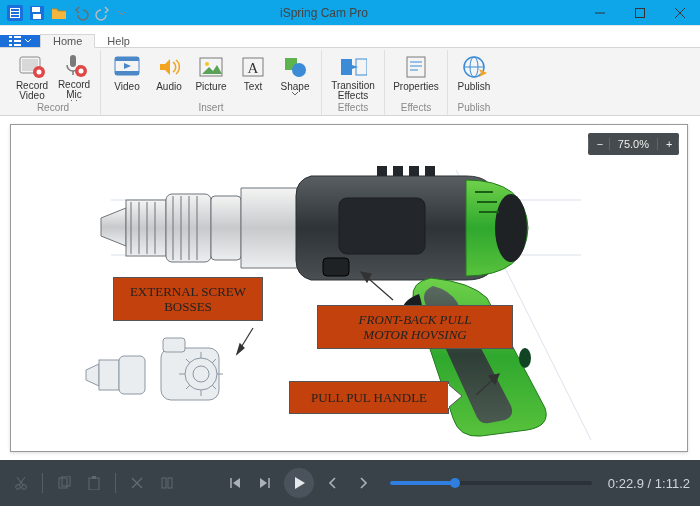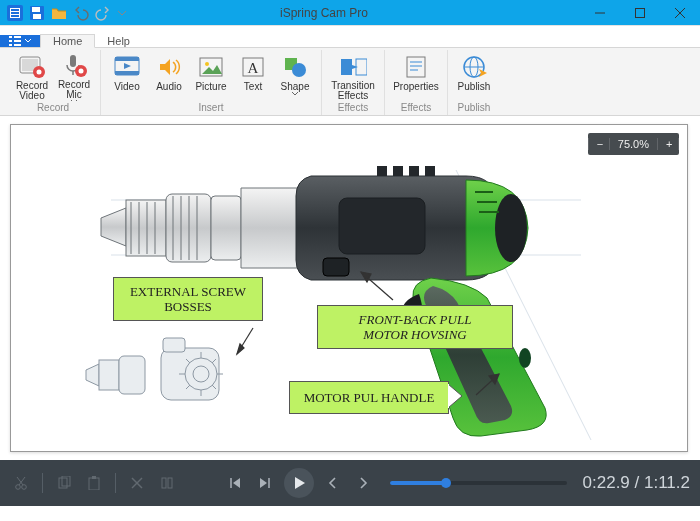--- a/index.html
+++ b/index.html
@@ -27,31 +27,31 @@
   .grouplabel { font-size:10px; color:#888; height:12px; }
   
   .canvaswrap { background:#fff; padding:8px 10px; }
   .canvas { position:relative; width:678px; height:328px; background:#fff; border:1px solid #999; box-shadow:0 1px 3px rgba(0,0,0,.15); overflow:hidden; }
   .zoom { position:absolute; top:8px; right:8px; height:22px; background:rgba(50,55,60,.9); color:#eee; font-size:11px; display:flex; align-items:center; border-radius:2px; }
   .zoom span { padding:0 8px; }
   .zoom .zb { width:22px; text-align:center; border-left:1px solid rgba(255,255,255,.15); border-right:1px solid rgba(255,255,255,.15); }
   
   .drill { position:absolute; left:70px; top:15px; width:540px; height:300px; }
   
-  .callout { position:absolute; background:#bef264; border:1px solid #555; padding:6px 10px; font-family:"Comic Sans MS","Segoe Script",cursive; font-size:13px; text-align:center; line-height:15px; color:#222; }
+  .callout { position:absolute; background:#c2410c; border:1px solid #555; padding:6px 10px; font-family:"Comic Sans MS","Segoe Script",cursive; font-size:13px; text-align:center; line-height:15px; color:#222; }
   
   .timeline { height:46px; background:#3a4249; display:flex; align-items:center; padding:0 10px; gap:8px; color:#c8ced3; }
   .tbtn { width:22px; height:22px; display:flex; align-items:center; justify-content:center; color:#aab1b8; }
   .tbtn.dis { opacity:.35; }
   .tsep { width:1px; height:20px; background:#555e66; margin:0 2px; }
   .play { width:30px; height:30px; border-radius:50%; background:#4a535b; display:flex; align-items:center; justify-content:center; }
   .track { flex:1; height:4px; background:#2b3238; border-radius:2px; position:relative; margin:0 8px; }
   .track .prog { position:absolute; left:0; top:0; height:100%; background:#2f7fe0; border-radius:2px; }
   .track .knob { position:absolute; top:-3px; width:10px; height:10px; border-radius:50%; background:#2f7fe0; margin-left:-5px; }
-  .timetxt { font-size:17px; color:#cfd5da; white-space:nowrap; }
+  .timetxt { font-size:13px; color:#cfd5da; white-space:nowrap; }
   svg { display:block; }
 </style>
 </head>
 <body>
 
 <div class="titlebar">
   <div class="qat">
     <div class="qbtn">
       <svg width="16" height="16">
           <rect width="16" height="16" rx="2" fill="#1a6fdb"></rect>
@@ -387,21 +387,21 @@
 
     <div class="callout" style="left:102px; top:152px; width:150px;">
       <span style="white-space:pre-line;">EXTERNAL SCREW
 BOSSES</span>
     </div>
     <div class="callout" style="left:306px; top:180px; width:196px;font-style:italic;">
       <span style="white-space:pre-line;">FRONT-BACK PULL
 MOTOR HOVSING</span>
     </div>
     <div class="callout" style="left:278px; top:256px; width:160px; padding:8px 6px;">
-      <span>MOTOR PUL HANDLE</span>
+      <span>PULL PUL HANDLE</span>
       <svg width="18" height="24" style="position:absolute; right:-18px; top:2px;">
         <polygon points="0,0 0,24 14,12" fill="#fff" stroke="#555"></polygon>
         <line x1="0" y1="0" x2="0" y2="24" stroke="#fff" stroke-width="2"></line>
       </svg>
     </div>
   </div>
 </div>
 
 <div class="timeline">
   <div class="tbtn dis">

